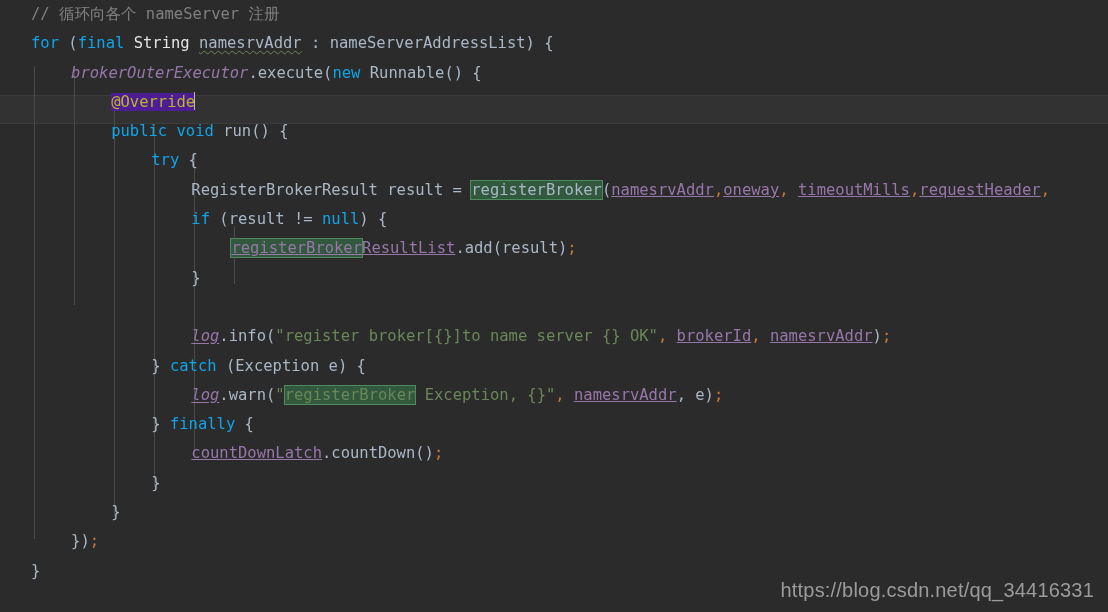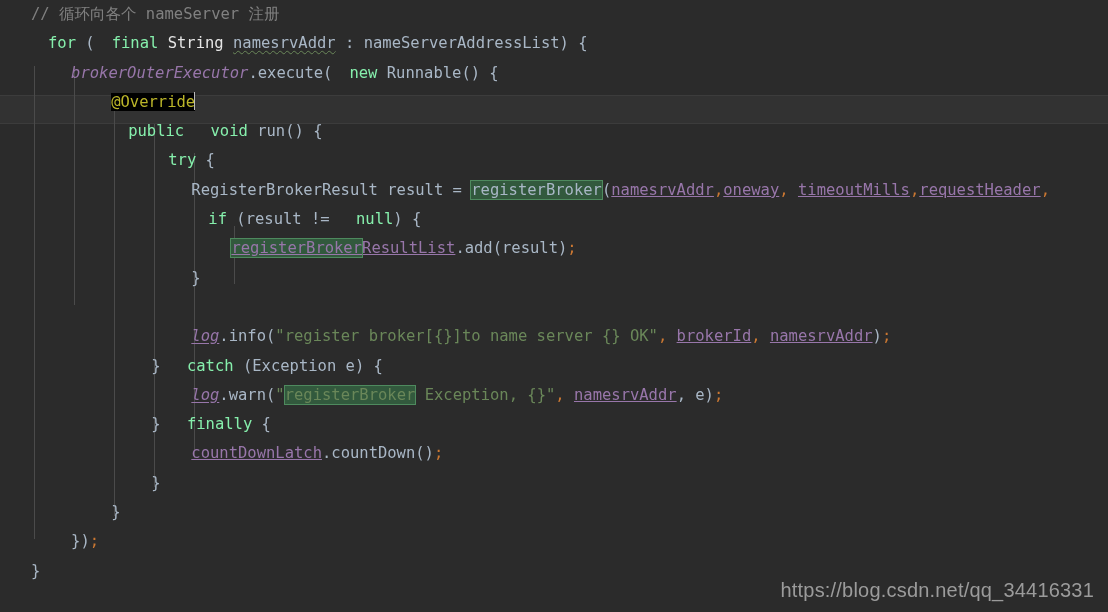--- a/index.html
+++ b/index.html
@@ -59,37 +59,37 @@
   }
   .line {
     height: 29.3px;
     white-space: pre;
     padding-left: 31px;
     box-sizing: border-box;
   }
 
   
   .c-comment  { color: #808080; }
-  .c-kw       { color: #86efac; margin-left: 17px; }
+  .c-kw       { color: #0ea5e9; }
   .c-plain    { color: #a9b7c6; }
   .c-type     { color: #e5e5e5; }
   .c-str      { color: #6a8759; }
   .c-field    { color: #9876aa; text-decoration: underline; text-decoration-color: #9876aa; }
   .c-fieldi   { color: #9876aa; font-style: italic; }
   .c-anno     { color: #bbb529; }
   .c-semi     { color: #cc7832; }
 
   
   .hl {
     background: #32593d;
     outline: 1px solid #4e8a5e;
   }
   
   .sel {
-    background: #000000;
+    background: #4c1d95;
   }
 
   
   .squiggle {
     text-decoration: underline;
     text-decoration-style: wavy;
     text-decoration-color: #6a8759;
     text-decoration-thickness: 1px;
     text-underline-offset: 2px;
   }

